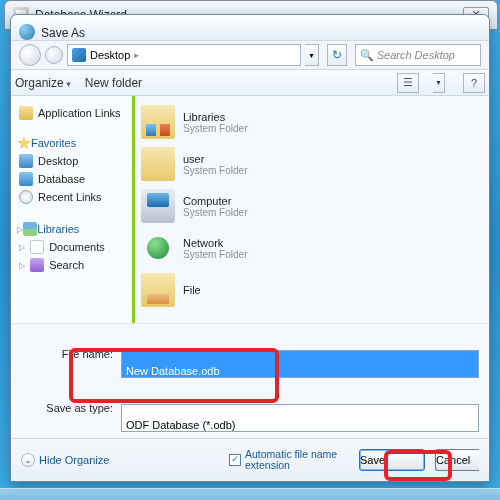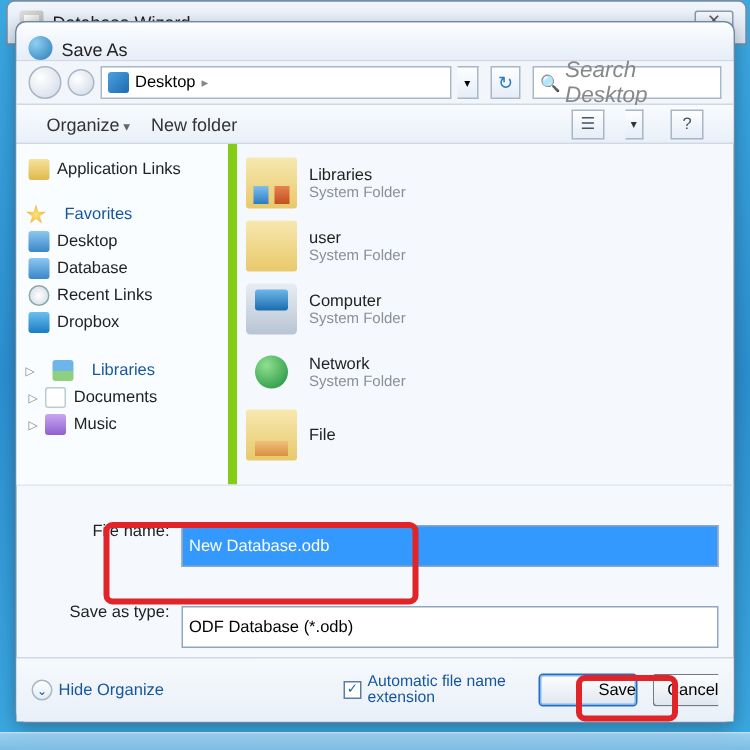--- a/index.html
+++ b/index.html
@@ -15,70 +15,70 @@
   .title-bar .title { font-size:12px; color:#222; }
   .nav-bar { height: 30px; display:flex; align-items:center; padding:3px 8px; gap:4px; border-bottom:1px solid #cfd8e4; background:#f2f6fb; }
   .nav-back, .nav-fwd { width:22px; height:22px; border-radius:50%; background: radial-gradient(circle at 35% 35%, #fff, #cfd8e4); border:1px solid #a8b6c8; }
   .nav-fwd { width:18px; height:18px; }
   .addr { flex:1; height:22px; background:#fff; border:1px solid #a8b6c8; display:flex; align-items:center; padding:0 4px; gap:4px; font-size:11px; }
   .addr .addr-icon { width:14px; height:14px; background: linear-gradient(135deg,#4da0e0,#1a6cb0); border-radius:2px; }
   .addr-dd { width:14px; height:22px; border:1px solid #a8b6c8; border-left:0; background:linear-gradient(#fdfeff,#e5edf7); display:flex; align-items:center; justify-content:center; font-size:8px; }
   .refresh { width:20px; height:22px; border:1px solid #a8b6c8; display:flex; align-items:center; justify-content:center; color:#2a7cb8; font-size:12px; background:linear-gradient(#fdfeff,#e5edf7); margin-left:4px; }
   .search { width:126px; height:22px; border:1px solid #a8b6c8; background:#fff; display:flex; align-items:center; padding:0 4px; margin-left:4px; }
   .search .mag { font-size:11px; color:#888; margin-right:3px; }
-  .search .ph { font-size:15px; color:#888; font-style:italic; }
-  .tool-bar { height:28px; display:flex; align-items:center; padding:0 20px; gap:14px; background: linear-gradient(#f8fbfe,#e9f0f8); border-bottom:1px solid #cfd8e4; font-size:12px; color:#333; }
+  .search .ph { font-size:11px; color:#888; font-style:italic; }
+  .tool-bar { height:28px; display:flex; align-items:center; padding:0 4px; gap:14px; background: linear-gradient(#f8fbfe,#e9f0f8); border-bottom:1px solid #cfd8e4; font-size:12px; color:#333; }
   .tool-bar .spacer { flex:1; }
   .tool-bar .dd::after { content:" ▾"; font-size:9px; color:#666; }
   .tool-btn { width:22px; height:20px; border:1px solid #a8b6c8; background:linear-gradient(#fdfeff,#e5edf7); display:flex; align-items:center; justify-content:center; font-size:11px; color:#456; }
   .tool-btn + .tool-arrow { width:12px; height:20px; border:1px solid #a8b6c8; border-left:0; background:linear-gradient(#fdfeff,#e5edf7); font-size:8px; display:flex; align-items:center; justify-content:center; }
   .body-area { display:flex; height:244px; }
-  .sidebar { width:147px; border-right:6px solid #84cc16; padding:8px 6px; font-size:11px; overflow:hidden; background:#fafdff; }
+  .sidebar { width:124px; border-right:3px solid #84cc16; padding:8px 6px; font-size:11px; overflow:hidden; background:#fafdff; }
   .sb-item { display:flex; align-items:center; gap:5px; padding:2px 2px; color:#222; white-space:nowrap; }
   .sb-ic { width:14px; height:14px; display:inline-block; border-radius:2px; flex-shrink:0; }
   .ic-folder { background:linear-gradient(#f7e29a,#e0b94f); }
   .ic-star { background: radial-gradient(circle,#ffe27a,#e0a020); clip-path: polygon(50% 0,61% 35%,98% 35%,68% 57%,79% 91%,50% 70%,21% 91%,32% 57%,2% 35%,39% 35%); }
   .ic-desktop { background:linear-gradient(#8cc8f0,#3a86c8); }
   .ic-dl { background:linear-gradient(#8cc8f0,#3a86c8); }
   .ic-clock { border-radius:50%; background:radial-gradient(circle,#fff,#cfd8e4); border:1px solid #8aa; }
   .ic-sky { background:linear-gradient(#6cc0f0,#1a7cc0); }
   .ic-drop { background:linear-gradient(#6cc0f0,#1a7cc0); }
   .ic-lib { background:linear-gradient(#6fb6e8 0 50%,#8fd080 50% 100%); }
   .ic-doc { background:#fff; border:1px solid #bcc; }
   .ic-music { background:linear-gradient(#c8a8f0,#9060d0); }
-  .sb-head { font-size:11px; color:#15569e; margin:6px 0 2px; display:flex; align-items:center; gap:12px; }
+  .sb-head { font-size:11px; color:#15569e; margin:6px 0 2px; display:flex; align-items:center; gap:0; }
   .sb-head .tri { font-size:8px; color:#888; }
   .main-list { flex:1; padding:6px 4px; overflow:hidden; }
   .li-row { display:flex; align-items:center; gap:8px; padding:3px 2px; margin-bottom:2px; }
   .li-ic { width:34px; height:34px; flex-shrink:0; position:relative; }
   .li-ic.folders { background:linear-gradient(#f7e8b0,#e8c96a); border-radius:2px; }
   .li-ic.folders.lib::after { content:""; position:absolute; left:5px; bottom:3px; width:10px; height:12px; background:linear-gradient(#7fbff0,#2a7cc0); }
   .li-ic.folders.lib::before { content:""; position:absolute; right:5px; bottom:3px; width:10px; height:12px; background:linear-gradient(#e88050,#c05020); }
   .li-ic.folders.misc::after { content:""; position:absolute; left:6px; bottom:3px; width:22px; height:10px; background:linear-gradient(#f0c080,#d89040); }
   .li-ic.comp { background:linear-gradient(#e8edf3,#b8c4d4); border-radius:3px; }
   .li-ic.comp::after { content:""; position:absolute; left:6px; top:4px; width:22px; height:14px; background:linear-gradient(#6fb6e8,#1a6cb0); border-radius:2px; }
   .li-ic.net::after { content:""; position:absolute; left:6px; top:6px; width:22px; height:22px; border-radius:50%; background:radial-gradient(circle at 35% 30%,#8fe090,#1a8c3a); }
   .li-ic.net { background:transparent; }
   .li-txt .name { font-size:11px; color:#222; }
   .li-txt .sub { font-size:10px; color:#8a8f98; }
   .bottom-form { border-top:1px solid #e0e7f0; padding:6px 10px 0; font-size:11px; }
   .form-row { display:flex; align-items:center; margin-bottom:6px; }
   .form-row .lbl { width:100px; text-align:right; padding-right:8px; color:#222; }
-  .form-row .fld { flex:1; height:28px; border:1px solid #8fa5c2; background:#fff; padding:0 4px; display:flex; align-items:center;margin-top:20px; }
+  .form-row .fld { flex:1; height:28px; border:1px solid #8fa5c2; background:#fff; padding:0 4px; display:flex; align-items:flex-end;margin-top:20px; }
   .fld.selected { background:#3399ff; color:#fff; }
   .fld.dd { position:relative; padding-right:2px; }
   .highlight-red { position:absolute; border:4px solid #e02428; border-radius:6px; pointer-events:none; }
   .hl1 { left:58px; top:333px; width:210px; height:55px; }
   .hl2 { left:373px; top:435px; width:68px; height:31px; }
   .footer { height:46px; border-top:1px solid #cfd8e4; background:linear-gradient(#f6f9fc,#e9f0f8); display:flex; align-items:center; padding:0 10px; gap:10px; }
   .footer .hide { font-size:11px; color:#15569e; display:flex; align-items:center; gap:4px; }
   .footer .hide .ar { width:14px; height:14px; border:1px solid #a8b6c8; border-radius:50%; display:flex; align-items:center; justify-content:center; font-size:8px; background:linear-gradient(#fdfeff,#e5edf7); }
   .footer .cb { margin-left:auto; display:flex; align-items:center; font-size:10.5px; color:#15569e; gap:4px; line-height:1.1; width:120px; }
   .footer .cb .box { width:12px; height:12px; border:1px solid #5a7ca8; background:#fff; display:flex; align-items:center; justify-content:center; font-size:9px; color:#1a6cb0; flex-shrink:0; }
-  .btn { width:66px; height:22px; border:1px solid #707a88; border-radius:3px; font-size:11px; display:flex; align-items:center; justify-content:flex-end; background:linear-gradient(#fdfeff,#e1e7ef); }
+  .btn { width:66px; height:22px; border:1px solid #707a88; border-radius:3px; font-size:11px; display:flex; align-items:center; justify-content:flex-start; background:linear-gradient(#fdfeff,#e1e7ef); }
   .btn.primary { border-color:#2a6cc0; box-shadow: inset 0 0 0 1px #7fb8f0; }
   .taskbar { position:absolute; left:0; bottom:0; width:500px; height:12px; background:linear-gradient(180deg, rgba(230,240,250,.55), rgba(180,206,230,.55)); border-top:1px solid rgba(255,255,255,.5); }
 </style>
 </head>
 <body>
 
 <div class="wizard-window">
   <span class="wizard-icon"></span>
   <span class="wizard-title">Database Wizard</span>
   <span class="wizard-close">✕</span>
@@ -132,39 +132,35 @@
           <span>Desktop</span>
         </div>
       <div class="sb-item">
           <span class="sb-ic ic-dl"></span>
           <span>Database</span>
         </div>
       <div class="sb-item">
           <span class="sb-ic ic-clock"></span>
           <span>Recent Links</span>
         </div>
-      <div class="sb-item">
-          <span class="sb-ic ic-drop"></span>
-          <span>Dropbox</span>
-        </div>
       <div style="height:10px"></div>
       <div class="sb-head">
         <span class="tri">▷</span>
         <span class="sb-ic ic-lib"></span>
         <span>Libraries</span>
       </div>
       <div class="sb-item">
           <span class="tri" style="font-size:8px;color:#888">▷</span>
           <span class="sb-ic ic-doc"></span>
           <span>Documents</span>
         </div>
       <div class="sb-item">
           <span class="tri" style="font-size:8px;color:#888">▷</span>
           <span class="sb-ic ic-music"></span>
-          <span>Music</span>
+          <span>Search</span>
         </div>
     </div>
 
     <div class="main-list">
       <div class="li-row">
           <div class="li-ic folders lib"></div>
           <div class="li-txt">
             <div class="name">Libraries</div>
             <div class="sub">System Folder</div>
           </div>

